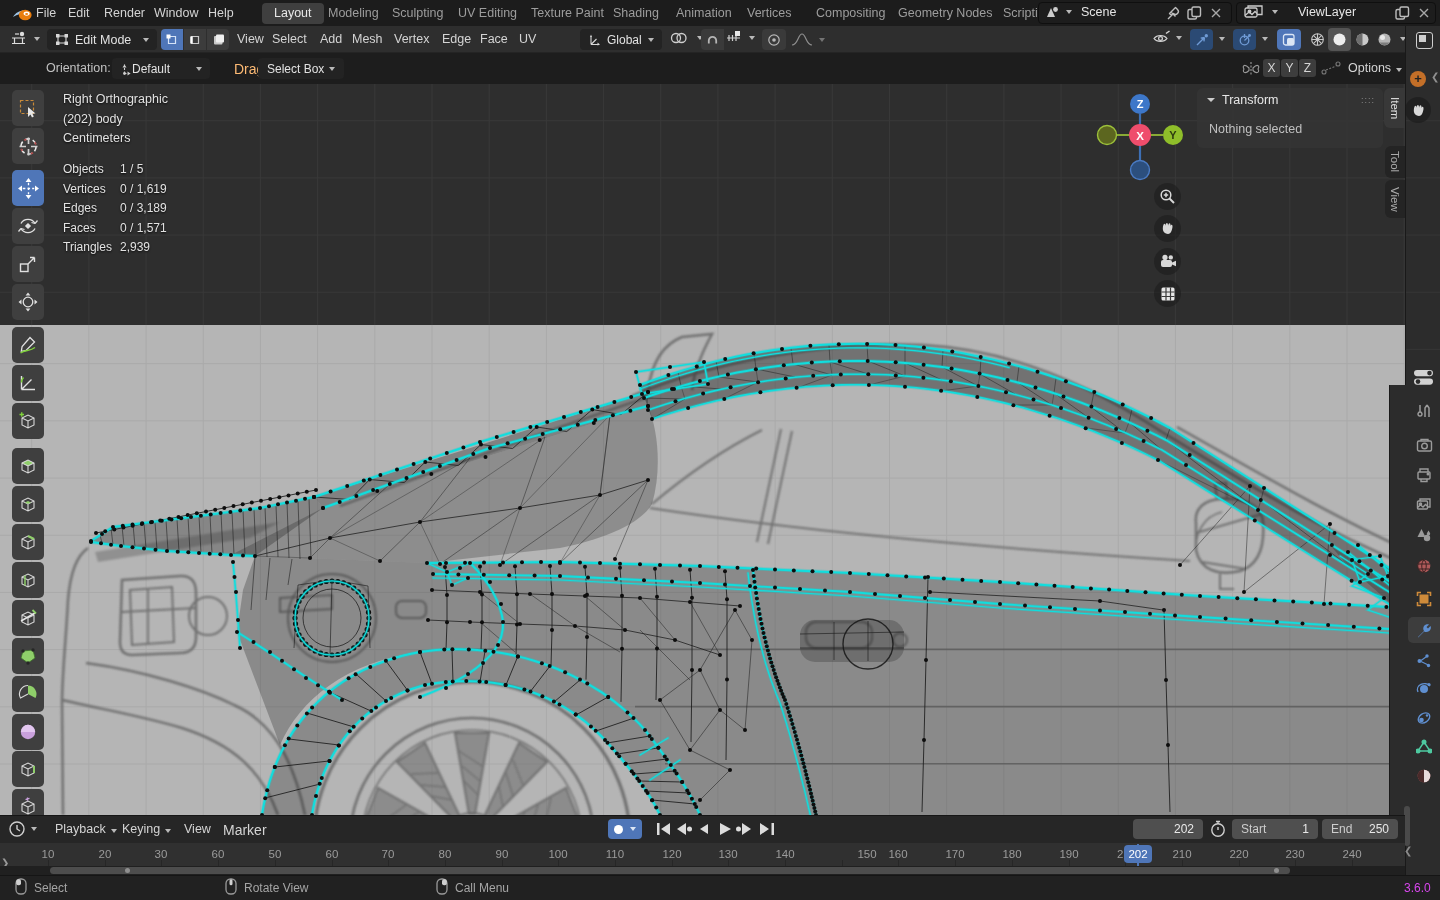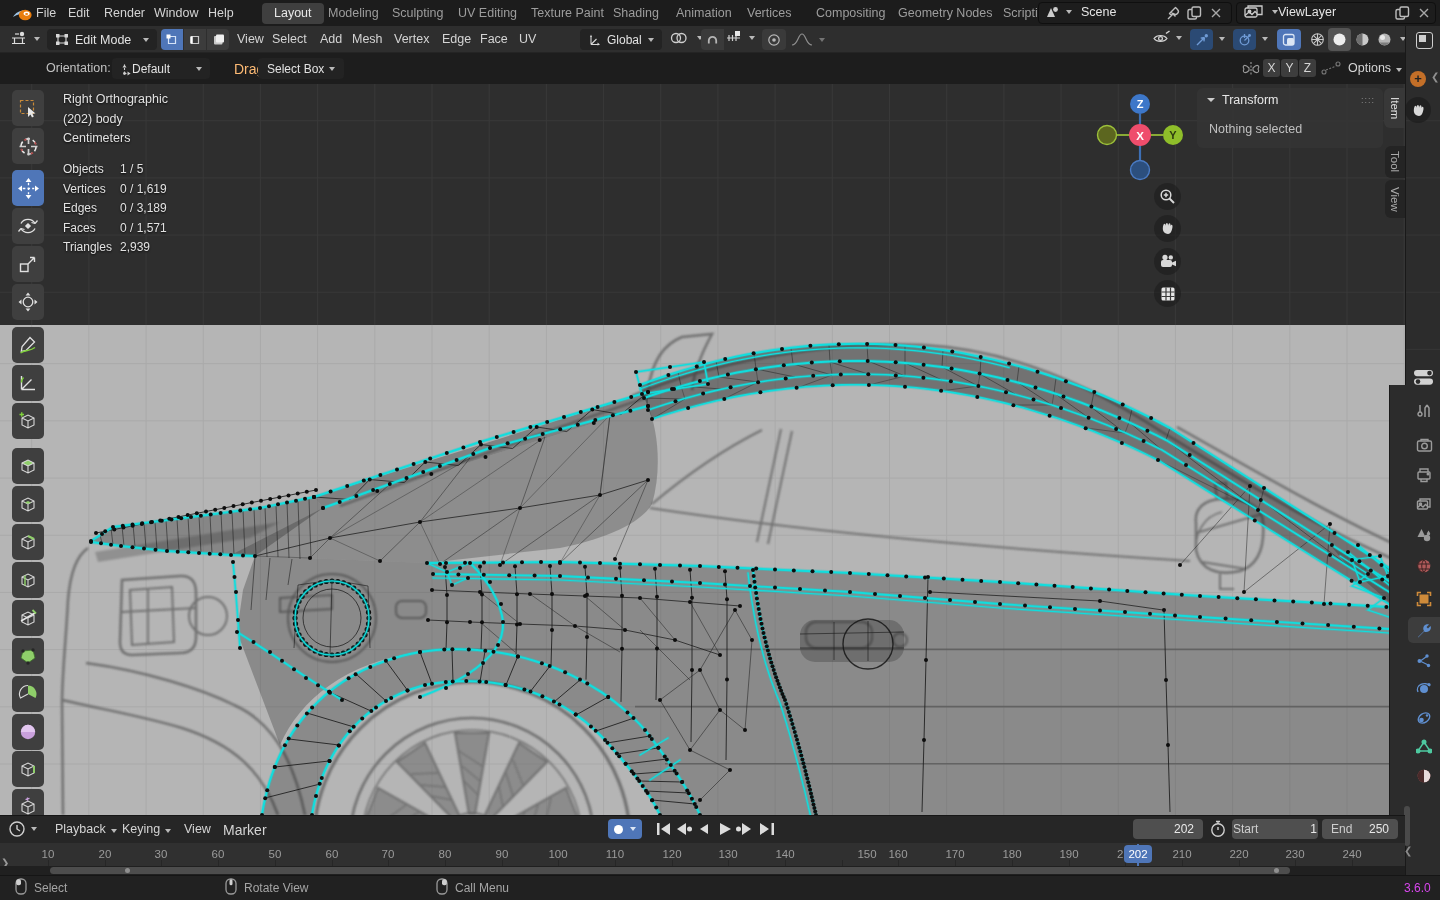--- a/index.html
+++ b/index.html
@@ -53,21 +53,21 @@
     <path d="M46,4 L54,12 M54,4 L46,12" stroke="#a8a8a8"></path>
   </svg>
 <div class="abs" style="left:1243px;top:4px;display:flex;align-items:center">
  <svg width="24" height="16" viewBox="0 0 24 16" fill="none" stroke="#ccc" stroke-width="1.3">
       <rect x="2" y="4" width="12" height="9" rx="1.5"></rect>
       <path d="M5,4 V2 H19 V10.5 h-5"></path>
       <circle cx="6.5" cy="7.5" r="1.3" fill="#ccc"></circle>
       <path d="M2,11.5 l4,-3.5 3,2.5 3,-3 2,2"></path>
     </svg>
     <span class="caret"></span>
- <span style="margin-left:0;color:#e5e5e5;font-size:12.5px">ViewLayer</span>
+ <span style="margin-left:20px;color:#e5e5e5;font-size:12.5px">ViewLayer</span>
 </div>
 <svg class="abs" style="left:1394px;top:5px" width="44" height="16" viewBox="0 0 44 16" fill="none" stroke="#bdbdbd" stroke-width="1.4">
     <rect x="2" y="4.5" width="8.5" height="9.5" rx="1.5"></rect>
     <rect x="6" y="2" width="8.5" height="9.5" rx="1.5" fill="#1c1c1c"></rect>
     <path d="M26,4 L34,12 M34,4 L26,12" stroke="#a8a8a8"></path>
   </svg>
 <div class="abs" style="left:0;top:26px;width:1440px;height:27px;background:#2e2e2e;border-bottom:1px solid #242424"></div>
 <div class="abs" style="left:10px;top:30px;display:flex;align-items:center">
  <svg width="19" height="17" viewBox="0 0 19 17" fill="none" stroke="#ddd" stroke-width="1.2">
       <path d="M2,13.5 h13 M4.5,13.5 v-5.5 m8,5.5 v-5.5 M2,8 h13"></path>
@@ -1446,21 +1446,21 @@
  <path d="M64,2 l11,6 -11,6 Z"></path>
  <path d="M86,2 v12 L95,8 Z"></path>
     <circle cx="82.5" cy="8" r="2.5"></circle>
  <path d="M104,2 v12 l9,-6 Z M115.5,2 h2.5 v12 h-2.5 Z"></path>
 </svg>
 <div class="fld" style="left:1133px;top:819px;width:70px;height:20px;justify-content:flex-end;padding-right:9px">202</div>
 <svg class="abs" style="left:1209px;top:820px" width="18" height="18" viewBox="0 0 18 18" fill="none" stroke="#cfcfcf" stroke-width="1.4">
     <circle cx="9" cy="10" r="6.2"></circle>
     <path d="M9,7 v3 M7,1.5 h4 M9,1.5 V4"></path>
   </svg>
-<div class="fld" style="left:1232px;top:819px;width:86px;height:20px;padding:0 1px;justify-content:space-between">
+<div class="fld" style="left:1232px;top:819px;width:86px;height:20px;padding:0 9px;justify-content:space-between">
     <span style="color:#cdcdcd">Start</span>
     <span>1</span>
   </div>
 <div class="fld" style="left:1322px;top:819px;width:76px;height:20px;padding:0 9px;justify-content:space-between">
     <span style="color:#cdcdcd">End</span>
     <span>250</span>
   </div>
 <div class="abs" style="left:0;top:843px;width:1405px;height:23px;background:#303030"></div>
 <div class="rlbl" style="left:48px">10</div>
 <div class="rlbl" style="left:105px">20</div>

